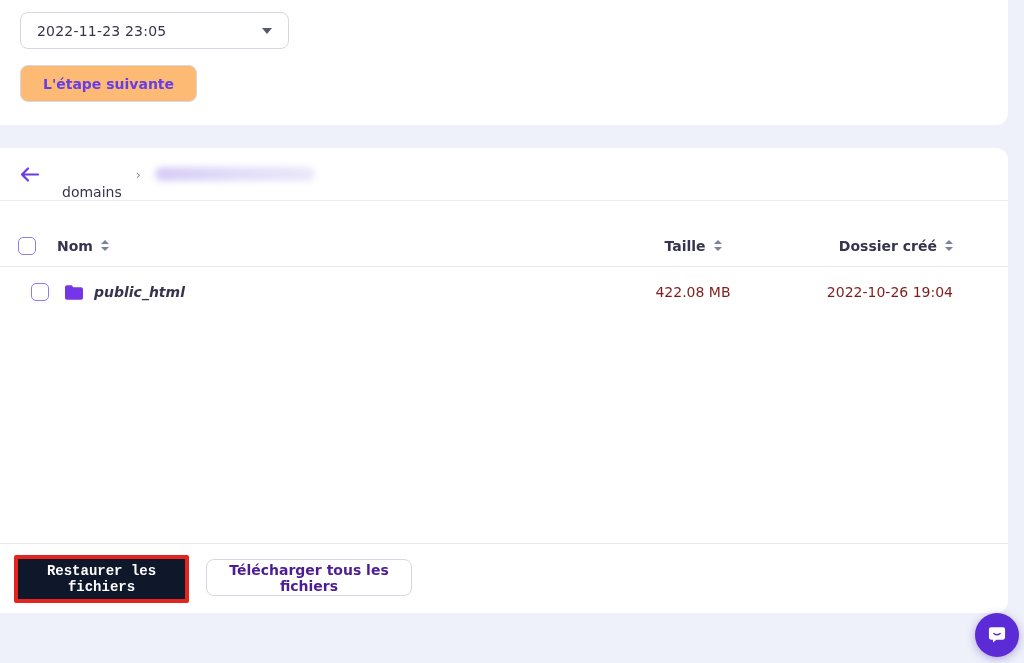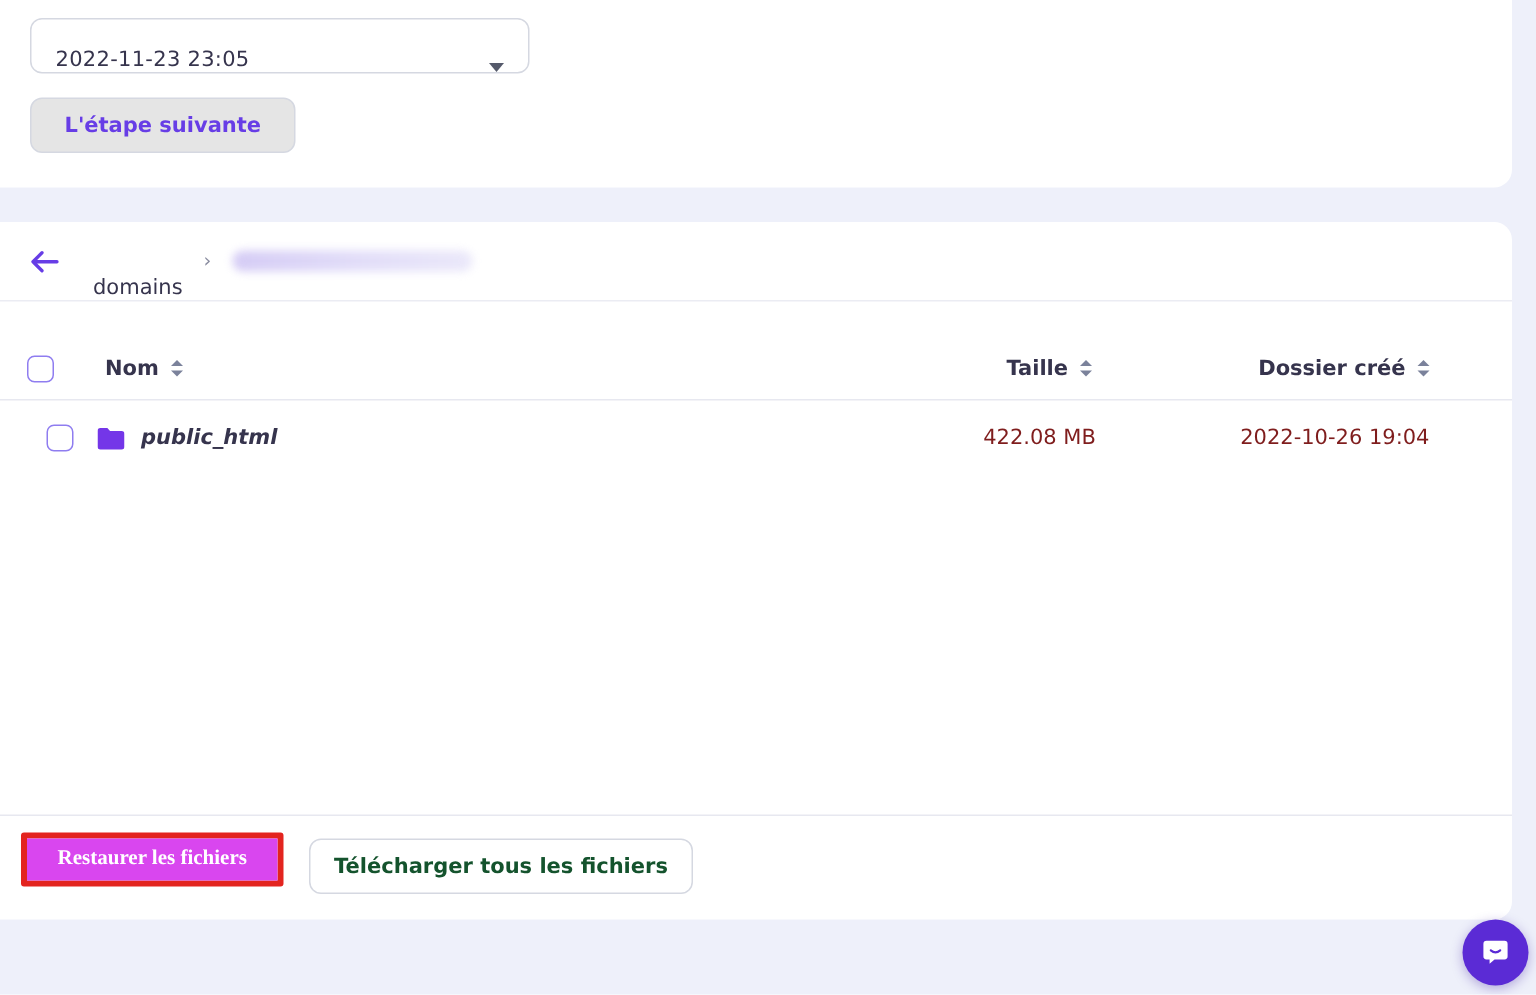--- a/index.html
+++ b/index.html
@@ -14,33 +14,33 @@
   .card {
     position:absolute;
     background:#fff;
     border-radius:12px;
   }
   #top-card { left:-12px; top:-22px; width:1020px; height:147px; }
   #main-card { left:-12px; top:148px; width:1020px; height:465px; }
 
   
   .dropdown {
-    position:absolute; left:32px; top:34px; width:333px; height:37px;
+    position:absolute; left:32px; top:34px; width:269px; height:37px;
     border:1px solid #d5d8e1; border-radius:8px; background:#fff;
-    display:flex; align-items:flex-end; padding:0 16px; cursor:pointer;
+    display:flex; align-items:center; padding:0 16px; cursor:pointer;
   }
   .dropdown-value { flex:1; color:#36344d; letter-spacing:.2px; }
   .caret-down {
     width:0; height:0;
     border-left:5px solid transparent; border-right:5px solid transparent;
     border-top:6px solid #555a6b;
   }
   .btn-outline {
     position:absolute; left:32px; top:87px; height:37px;
-    border:1px solid #d5d8e1; border-radius:8px; background:#e5e5e5;
+    border:1px solid #d5d8e1; border-radius:8px; background:#fdba74;
     color:#673de6; font-weight:bold; font-size:14px;
     display:flex; align-items:center; justify-content:center;
     padding:0 22px; cursor:pointer;
     font-family:"DejaVu Sans","Liberation Sans",sans-serif;
   }
 
   
   .breadcrumb-bar {
     position:absolute; left:0; top:0; width:100%; height:53px;
     border-bottom:1px solid #ebecf3;
@@ -61,47 +61,47 @@
     display:flex; align-items:center;
   }
   .thead-row { top:77px; height:42px; border-bottom:1px solid #e7e8f0; padding-left:30px; }
   .tbody-row { top:120px; height:48px; padding-left:43px; }
   .checkbox {
     width:18px; height:18px; border:1.5px solid #8f7df0; border-radius:5px;
     background:#fff; cursor:pointer; flex:0 0 18px;
   }
   .col-name { display:flex; align-items:center; margin-left:21px; flex:1 1 auto; }
   .col-name-row { display:flex; align-items:center; margin-left:16px; flex:1 1 auto;font-style:italic; }
-  .th-label { font-weight:bold; color:#36344d;margin-left:13px; }
+  .th-label { font-weight:bold; color:#36344d; }
   .sort-icon { display:inline-flex; flex-direction:column; gap:3px; margin-left:8px; cursor:pointer; }
   .tri-up { width:0;height:0;border-left:4px solid transparent;border-right:4px solid transparent;border-bottom:4px solid #7b829b; }
   .tri-down { width:0;height:0;border-left:4px solid transparent;border-right:4px solid transparent;border-top:4px solid #7b829b; }
   .col-size { flex:0 0 150px; display:flex; align-items:center; justify-content:center; }
   .col-date { flex:0 0 185px; display:flex; align-items:center; justify-content:flex-end; }
   .row-pad-right { flex:0 0 55px; }
   .folder-icon { display:flex; align-items:center; margin-right:11px; }
   .file-name { font-weight:bold; color:#36344d; cursor:pointer; }
   .cell-text { color:#7f1d1d; }
 
   
   .footer-divider { position:absolute; left:0; top:395px; width:100%; border-top:1px solid #e7e8f0; }
   .highlight-box {
     position:absolute; left:26px; top:407px;
     border:4px solid #e3241f; border-radius:2px;
   }
   .btn-restore {
-    width:167px; height:28px; background:#d946ef; color:#fff;
+    width:167px; height:40px; background:#0f172a; color:#fff;
     font-weight:bold; font-size:14px; border:none; cursor:pointer;
     display:flex; align-items:center; justify-content:center;
-    font-family:Liberation Serif, serif;
+    font-family:Liberation Mono, monospace;
   }
   .btn-download {
-    position:absolute; left:218px; top:411px; width:256px; height:37px;
+    position:absolute; left:218px; top:411px; width:206px; height:37px;
     border:1px solid #d5d8e1; border-radius:8px; background:#fff;
-    color:#14532d; font-weight:bold; font-size:14px; cursor:pointer;
+    color:#4c1d95; font-weight:bold; font-size:14px; cursor:pointer;
     display:flex; align-items:center; justify-content:center;
     font-family:"DejaVu Sans","Liberation Sans",sans-serif;
   }
 
   
   .chat-launcher {
     position:absolute; left:975px; top:613px; width:44px; height:44px;
     border-radius:50%; background:#5b2bd5; cursor:pointer;
     display:flex; align-items:center; justify-content:center;
     box-shadow:0 2px 8px rgba(60,30,160,.35);

